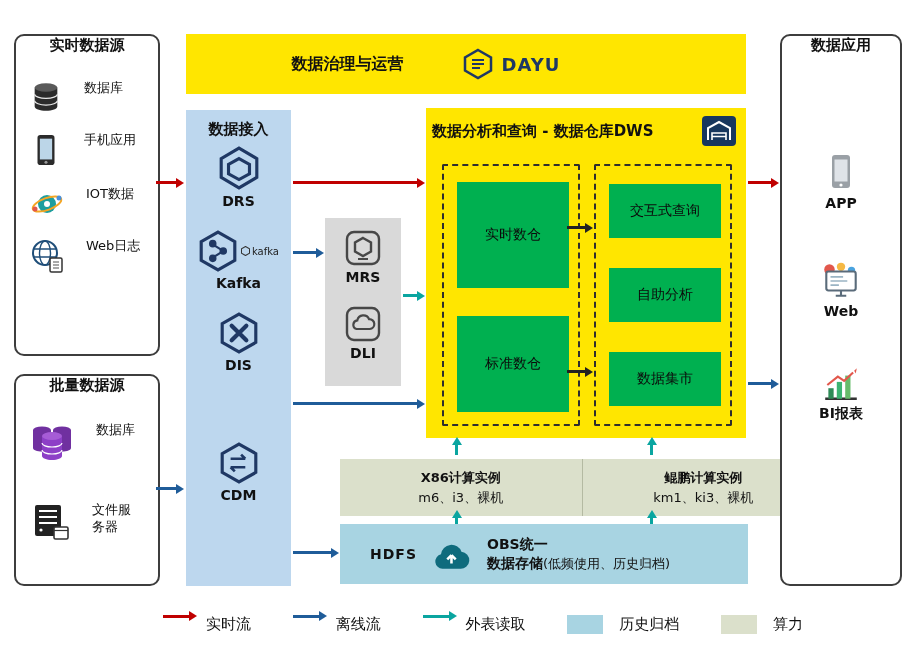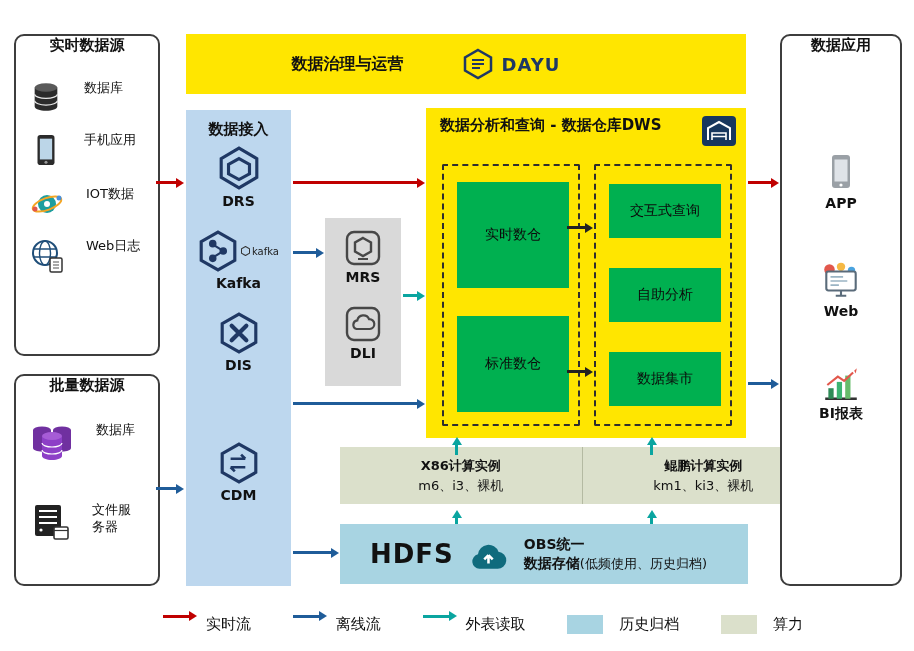--- a/index.html
+++ b/index.html
@@ -26,32 +26,32 @@
   .svc{position:absolute;left:0;width:100%;display:flex;flex-direction:column;align-items:center;gap:3px}
   .svc-label{font-size:14px;font-weight:bold}
   .kafka-row{display:flex;align-items:center;gap:3px}
   .kafka-word{display:flex;align-items:center;gap:2px;font-size:10px;color:#222}
 
   
   .proc{position:absolute;left:325px;top:218px;width:76px;height:168px;background:var(--gray-panel,#D9D9D9)}
 
   
   .dws{position:absolute;left:426px;top:108px;width:320px;height:330px;background:var(--panel-yellow,#FFE600)}
-  .dws-head{display:flex;align-items:flex-start;justify-content:space-between;padding:8px 10px 0 14px}
+  .dws-head{display:flex;align-items:center;justify-content:space-between;padding:8px 10px 0 6px}
   .dws-title{font-size:15px;font-weight:bold}
   .dws-group{position:absolute;top:56px;width:138px;height:262px;border:2px dashed #2e2e2e;border-radius:2px}
   .gbox{position:absolute;left:13px;width:112px;background:var(--dws-green,#00B050);display:flex;align-items:center;justify-content:center;font-size:14px;font-weight:normal;color:#0b0b0b}
 
   
-  .compute{position:absolute;left:340px;top:447px;width:484px;height:57px;background:var(--compute-green,#DBE0CB);display:flex}
+  .compute{position:absolute;left:340px;top:459px;width:484px;height:57px;background:var(--compute-green,#DBE0CB);display:flex}
   .compute-half{flex:1;display:flex;flex-direction:column;align-items:center;justify-content:center;gap:2px;font-size:13px}
   .compute-half.first{border-right:1px solid #b4baa2}
   .compute-title{font-weight:bold}
   .hdfs{position:absolute;left:340px;top:524px;width:408px;height:60px;background:var(--archive-blue,#A8D4E2);display:flex;align-items:center;gap:12px;padding-left:30px}
-  .hdfs-label{font-size:26px;font-weight:bold;letter-spacing:1px}
+  .hdfs-label{font-size:14px;font-weight:bold;letter-spacing:1px}
   .obs-text{font-size:14px;font-weight:bold;line-height:1.35}
   .obs-note{font-weight:normal;font-size:13px}
 
   
   .flow{position:absolute;background:var(--ac,#000)}
   .flow.h{height:3px}
   .flow.h::after{content:"";position:absolute;right:-7px;top:50%;transform:translateY(-50%);width:0;height:0;border-left:8px solid var(--ac,#000);border-top:5.5px solid transparent;border-bottom:5.5px solid transparent}
   .flow.v{width:3px}
   .flow.v::after{content:"";position:absolute;top:-7px;left:50%;transform:translateX(-50%);width:0;height:0;border-bottom:8px solid var(--ac,#000);border-left:5.5px solid transparent;border-right:5.5px solid transparent}
   .c-red{--ac:var(--flow-red,#C00000)}

